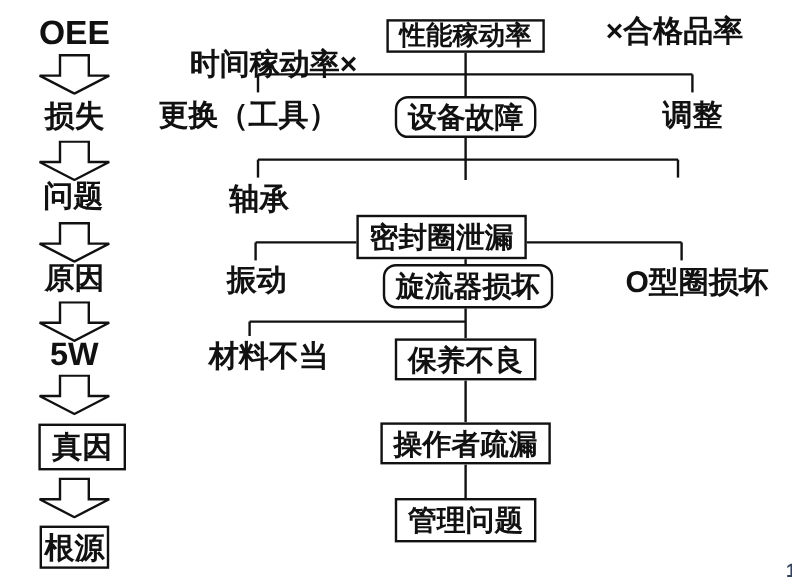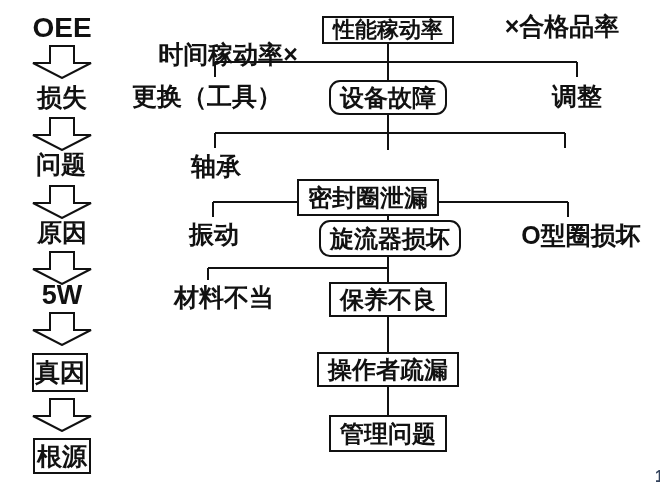--- a/index.html
+++ b/index.html
@@ -76,21 +76,21 @@
   <svg class="rail-arrow" style="top:251px;" viewBox="0 0 62 34">
     <polygon points="19,1 43,1 43,18 60,18 31,33 2,18 19,18" fill="#fff" stroke="#111" stroke-width="2"></polygon>
   </svg>
 
   <div class="lbl" style="left:62px;top:281px;font-size:27px;">5W</div>
 
   <svg class="rail-arrow" style="top:312px;" viewBox="0 0 62 34">
     <polygon points="19,1 43,1 43,18 60,18 31,33 2,18 19,18" fill="#fff" stroke="#111" stroke-width="2"></polygon>
   </svg>
 
-  <div class="railbox" style="left:32px;top:353px;width:56px;height:39px;">
+  <div class="railbox" style="left:32px;top:353px;width:73px;height:39px;">
     <span>真因</span>
   </div>
 
   <svg class="rail-arrow" style="top:398px;" viewBox="0 0 62 34">
     <polygon points="19,1 43,1 43,18 60,18 31,33 2,18 19,18" fill="#fff" stroke="#111" stroke-width="2"></polygon>
   </svg>
 
   <div class="railbox" style="left:33px;top:438px;width:58px;height:36px;">
     <span>根源</span>
   </div>

